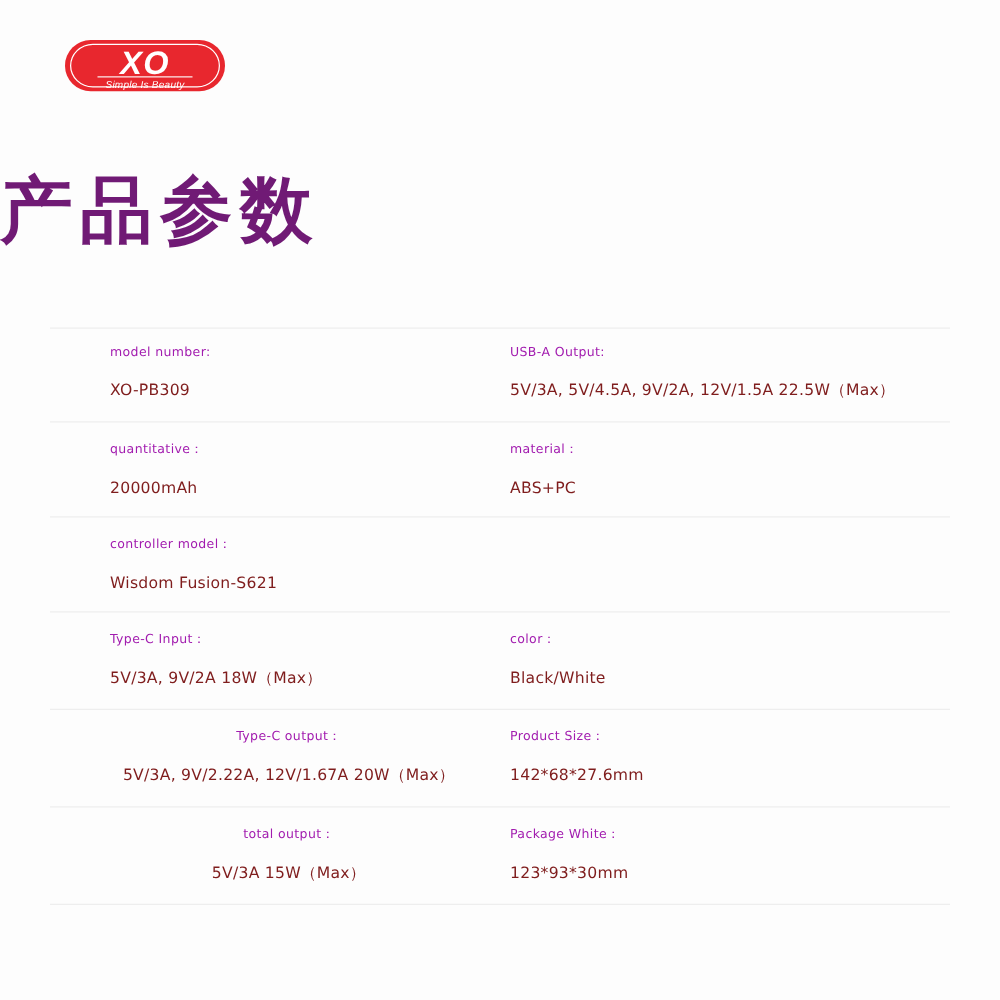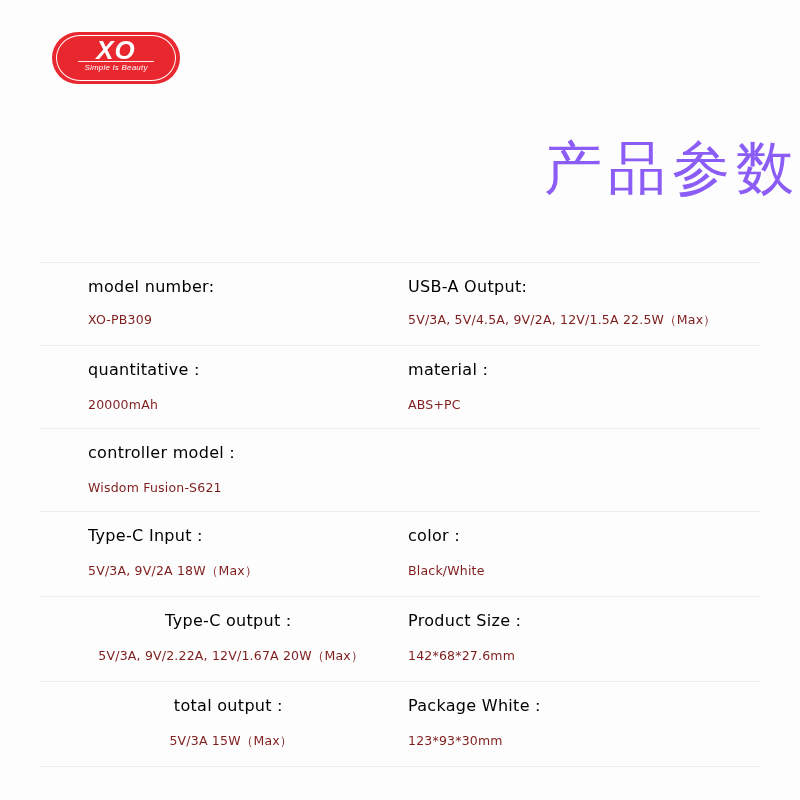--- a/index.html
+++ b/index.html
@@ -19,21 +19,21 @@
   
   .logo-wrap {
     position: absolute;
     left: 52px;
     top: 32px;
     width: 128px;
     height: 58px;
   }
   .logo-badge {
     width: 128px;
-    height: 52px;
+    height: 41px;
     border-radius: 26px / 26px;
     background: #e8272e;
     position: relative;
     overflow: hidden;
   }
   .logo-badge:after {
     content: "";
     position: absolute;
     left: 4px; top: 3px; right: 4px; bottom: 3px;
     border: 1.5px solid #ffffff;
@@ -70,25 +70,25 @@
     height: 1px;
     background: #ffffff;
     opacity: 0.9;
   }
 
   
   .page-title {
     position: absolute;
     left: 0; right: 0;
     top: 130px;
-    text-align: right;
+    text-align: left;
     font-size: 58px;
-    color: #8b5cf6;
+    color: #701a75;
     letter-spacing: 6px;
-    font-weight: normal;
+    font-weight: bold;
     font-family: "DejaVu Sans", sans-serif;
   }
 
   
   .spec-table {
     position: absolute;
     left: 40px;
     right: 40px;
     top: 262px;
   }
@@ -99,22 +99,22 @@
   }
   .spec-row:first-child {
     border-top: 1px solid #eeeeee;
   }
   .spec-cell {
     padding-left: 48px;
   }
   .spec-cell.left { width: 330px; }
   .spec-cell.right { flex: 1; padding-left: 38px; }
   .spec-label {
-    font-size: 16px;
-    color: #000000;
+    font-size: 10px;
+    color: #a21caf;
     letter-spacing: 0.3px;
     margin-bottom: 16px;
     white-space: nowrap;
     font-family: "DejaVu Sans", sans-serif;
   }
   .spec-value {
     font-size: 12.5px;
     color: #7f1d1d;
     letter-spacing: 0.2px;
     white-space: nowrap;

